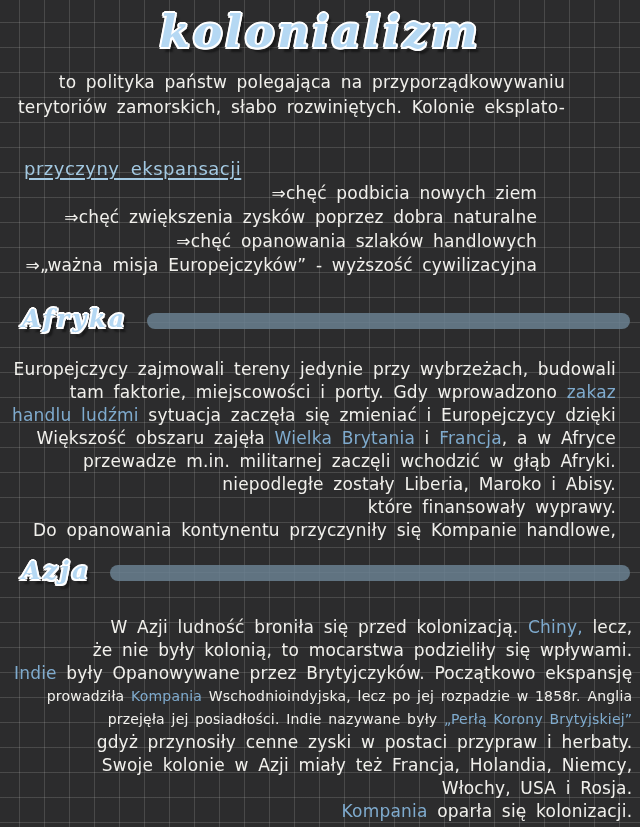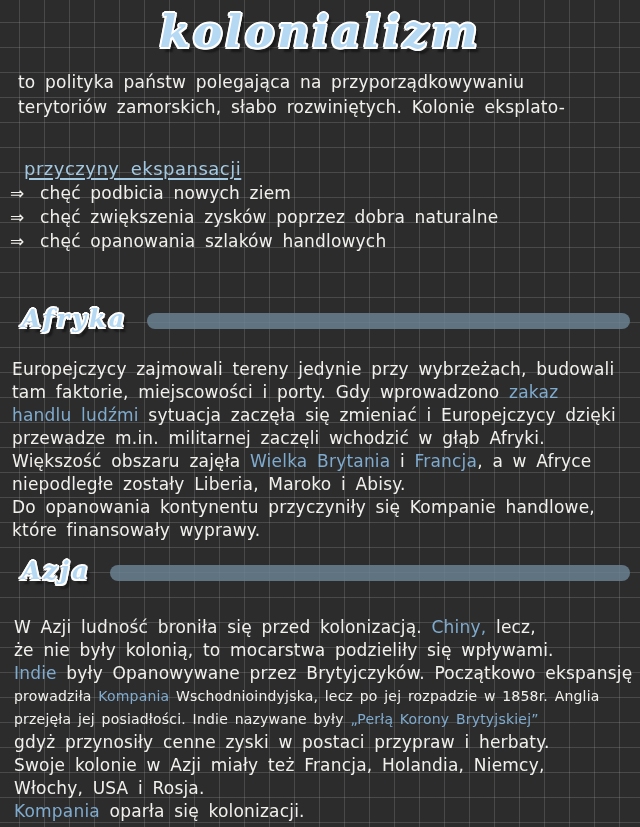--- a/index.html
+++ b/index.html
@@ -35,21 +35,21 @@
   }
 
   .page-title {
     position: absolute;
     top: 6px; left: 0; right: 0;
     text-align: center;
     font-size: 44px;
   }
 
   .text-block { position: absolute; white-space: nowrap; }
-  .line { line-height: 23px; font-size: 17px; letter-spacing: 0.2px; word-spacing: 4px; }
+  .line { line-height: 23px; font-size: 17px; letter-spacing: 0.2px; word-spacing: 4px; text-align: right; }
   .line.sm { font-size: 14px; word-spacing: 2px; }
   .seg.blue { color: #7fabce; }
 
   .intro { top: 70px; left: 18px; }
   .intro .line { line-height: 25px; }
 
   .subheading {
     position: absolute;
     top: 158px; left: 24px;
     font-size: 18px;
@@ -97,36 +97,37 @@
       <div class="line"><span class="seg">to polityka państw polegająca na przyporządkowywaniu</span></div>
       <div class="line"><span class="seg">terytoriów zamorskich, słabo rozwiniętych. Kolonie eksplato-</span></div>
     </div>
 
   <div class="subheading">przyczyny ekspansacji</div>
 
   <div class="text-block bullets">
       <div class="line"><span class="arrow">⇒</span><span class="seg">chęć podbicia nowych ziem</span></div>
       <div class="line"><span class="arrow">⇒</span><span class="seg">chęć zwiększenia zysków poprzez dobra naturalne</span></div>
       <div class="line"><span class="arrow">⇒</span><span class="seg">chęć opanowania szlaków handlowych</span></div>
+      <div class="line"><span class="arrow">⇒</span><span class="seg">„ważna misja Europejczyków” - wyższość cywilizacyjna</span></div>
     </div>
 
   <div class="section-header header-afryka">
     <span class="script">Afryka</span>
     <span class="divider-bar"></span>
   </div>
 
   <div class="text-block afryka-text">
       <div class="line"><span class="seg">Europejczycy zajmowali tereny jedynie przy wybrzeżach, budowali</span></div>
       <div class="line"><span class="seg">tam faktorie, miejscowości i porty. Gdy wprowadzono </span><span class="seg blue">zakaz</span></div>
       <div class="line"><span class="seg blue">handlu ludźmi</span><span class="seg"> sytuacja zaczęła się zmieniać i Europejczycy dzięki</span></div>
+      <div class="line"><span class="seg">Większość obszaru zajęła </span><span class="seg blue">Wielka Brytania</span><span class="seg"> i </span><span class="seg blue">Francja</span><span class="seg">, a w Afryce</span></div>
       <div class="line"><span class="seg">przewadze m.in. militarnej zaczęli wchodzić w głąb Afryki.</span></div>
-      <div class="line"><span class="seg">Większość obszaru zajęła </span><span class="seg blue">Wielka Brytania</span><span class="seg"> i </span><span class="seg blue">Francja</span><span class="seg">, a w Afryce</span></div>
       <div class="line"><span class="seg">niepodległe zostały Liberia, Maroko i Abisy.</span></div>
+      <div class="line"><span class="seg">które finansowały wyprawy.</span></div>
       <div class="line"><span class="seg">Do opanowania kontynentu przyczyniły się Kompanie handlowe,</span></div>
-      <div class="line"><span class="seg">które finansowały wyprawy.</span></div>
     </div>
 
   <div class="section-header header-azja">
     <span class="script">Azja</span>
     <span class="divider-bar"></span>
   </div>
 
   <div class="text-block azja-text">
       <div class="line"><span class="seg">W Azji ludność broniła się przed kolonizacją. </span><span class="seg blue">Chiny,</span><span class="seg"> lecz,</span></div>
       <div class="line"><span class="seg">że nie były kolonią, to mocarstwa podzieliły się wpływami.</span></div>

